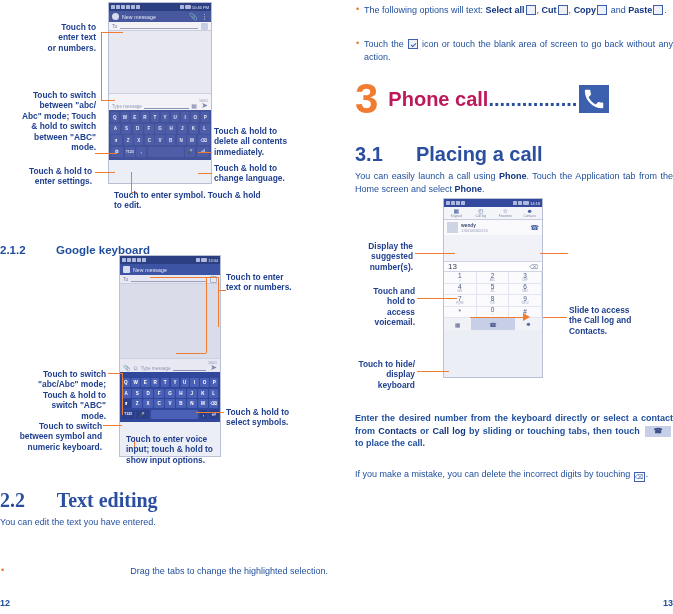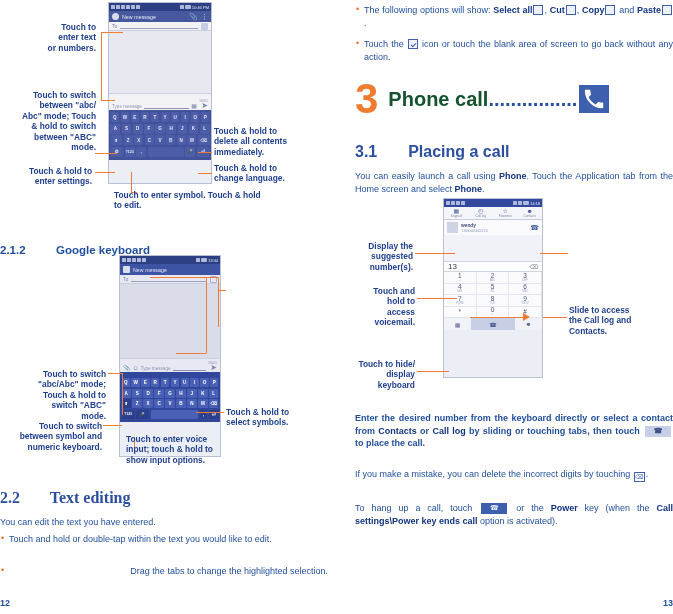--- a/index.html
+++ b/index.html
@@ -23,31 +23,31 @@
   .ann.r { text-align:right; }
   .ann.l { text-align:left; }
 
   .body-text { font-size:9px; line-height:12.6px; color:#1f4e9c; text-align:justify; }
   .body-text b { color:#12357f; }
   .bullet { position:relative; padding-left:9px; }
   .bullet:before { content:"\2022"; position:absolute; left:1px; top:-1px; color:#e8722c; font-size:9px; }
 
   .h2 { font-size:11.5px; font-weight:bold; color:#1f4e9c; }
   .h2 .num { color:#1f4e9c; }
-  .h2-big { font-size:16px; font-weight:bold; color:#2a4fa0; }
+  .h2-big { font-size:20px; font-weight:bold; color:#2a4fa0; }
 
   .pagenum { position:absolute; bottom:6px; font-size:9px; color:#1f4e9c; font-weight:bold; }
 
   
   .chapter { position:absolute; display:flex; align-items:center; }
   .chapter .cnum {
     font-size:42px; font-weight:bold; color:#ef7c30; line-height:38px;
     margin-right:11px; letter-spacing:-1px;
   }
-  .chapter .ctitle { font-size:20px; font-weight:bold; color:#14532d; white-space:nowrap; }
+  .chapter .ctitle { font-size:20px; font-weight:bold; color:#be185d; white-space:nowrap; }
   .chapter .cdots { font-size:20px; font-weight:bold; color:#2a4fa0; letter-spacing:0px; }
   .chapter .cicon {
     width:30px; height:28px; background:#3c5fae; margin-left:2px;
     display:flex; align-items:center; justify-content:center;
   }
   .chapter .cicon svg { width:22px; height:22px; }
 
   
   .phone { position:absolute; background:#eceef5; border:1px solid #b9c0d6; overflow:hidden; }
   .status-bar {
@@ -380,20 +380,22 @@
     <div class="ln lnh" style="left:206px;top:277px;width:12px;"></div>
     <div class="ln lnv" style="left:218px;top:277px;height:50px;"></div>
     <div class="ln lnh" style="left:218px;top:290px;width:8px;"></div>
 
     <div class="ln lnh" style="left:108px;top:373px;width:14px;"></div>
     <div class="ln lnv" style="left:122px;top:373px;height:42px;"></div>
     <div class="ln lnh" style="left:103px;top:425px;width:19px;"></div>
     <div class="ln lnv" style="left:134px;top:437px;height:14px;"></div>
     <div class="ln lnh" style="left:196px;top:412px;width:28px;"></div>
 
+    <div class="ann r" style="left:226px; top:272px; width:110px; text-align:left; white-space:pre-line;">Touch to enter
+text or numbers.</div>
 
     <div class="ann r" style="left:18px; top:369px; width:88px; white-space:pre-line;">Touch to switch
 "abc/Abc" mode;
 Touch &amp; hold to
 switch "ABC"
 mode.</div>
 
     <div class="ann r" style="left:2px; top:421px; width:100px; white-space:pre-line;">Touch to switch
 between symbol and
 numeric keyboard.</div>
@@ -406,31 +408,30 @@
 show input options.</div>
 
     <div class="h2-big" style="position:absolute;left:0;top:489px;width:340px;font-family:Liberation Serif, serif;">
       <span>2.2</span>
       <span style="display:inline-block;width:22px;"></span>
       <span>Text editing</span>
     </div>
 
     <div class="body-text" style="position:absolute;left:0;top:516px;width:330px;text-align:left;">You can edit the text you have entered.</div>
 
-    <div class="body-text bullet" style="position:absolute;left:0;top:533px;width:328px;">Touch and hold or double-tap within the text you would like to edit.</div>
 
     <div class="body-text bullet" style="position:absolute;left:0;top:565px;width:328px;text-align:right;">Drag the tabs to change the highlighted selection.</div>
 
     <div class="pagenum" style="left:0;">12</div>
   </div>
 
   <div class="col-right">
 
     <div class="body-text bullet" style="position:absolute;left:0;top:4px;width:318px;">
-      <span>The following options will show: </span><b>Select all</b><span class="chip"></span><span>, </span><b>Cut</b><span class="chip"></span><span>, </span><b>Copy</b><span class="chip"></span><span> and </span><b>Paste</b><span class="chip"></span><span>.</span>
+      <span>The following options will text: </span><b>Select all</b><span class="chip"></span><span>, </span><b>Cut</b><span class="chip"></span><span>, </span><b>Copy</b><span class="chip"></span><span> and </span><b>Paste</b><span class="chip"></span><span>.</span>
     </div>
 
     <div class="body-text bullet" style="position:absolute;left:0;top:38px;width:318px;">
       <span>Touch the </span><span class="chip check"></span><span> icon or touch the blank area of screen to go back without any action.</span>
     </div>
 
     <div class="chapter" style="left:0; top:80px;">
       <span class="cnum">3</span>
       <span class="ctitle">Phone call</span>
       <span class="cdots">................</span>
@@ -585,20 +586,17 @@
 
     <div class="body-text" style="position:absolute;left:0;top:412px;width:318px;font-weight:bold;">
       <span>Enter the desired number from the keyboard directly or select a contact from </span><b>Contacts</b><span> or </span><b>Call log</b><span> by sliding or touching tabs, then touch </span><span class="chip-wide"><span class="g">☎</span></span><span> to place the call.</span>
     </div>
 
 
     <div class="body-text" style="position:absolute;left:0;top:468px;width:318px;">
       <span>If you make a mistake, you can delete the incorrect digits by touching </span><span class="chip-sm">⌫</span><span>.</span>
     </div>
 
-    <div class="body-text" style="position:absolute;left:0;top:502px;width:318px;">
-      <span>To hang up a call, touch </span><span class="chip-wide dark"><span class="g">☎</span></span><span> or the </span><b>Power</b><span> key (when the </span><b>Call settings\Power key ends call</b><span> option is activated).</span>
-    </div>
 
     <div class="pagenum" style="right:0;">13</div>
   </div>
 
 </div>
 
 </body></html>

